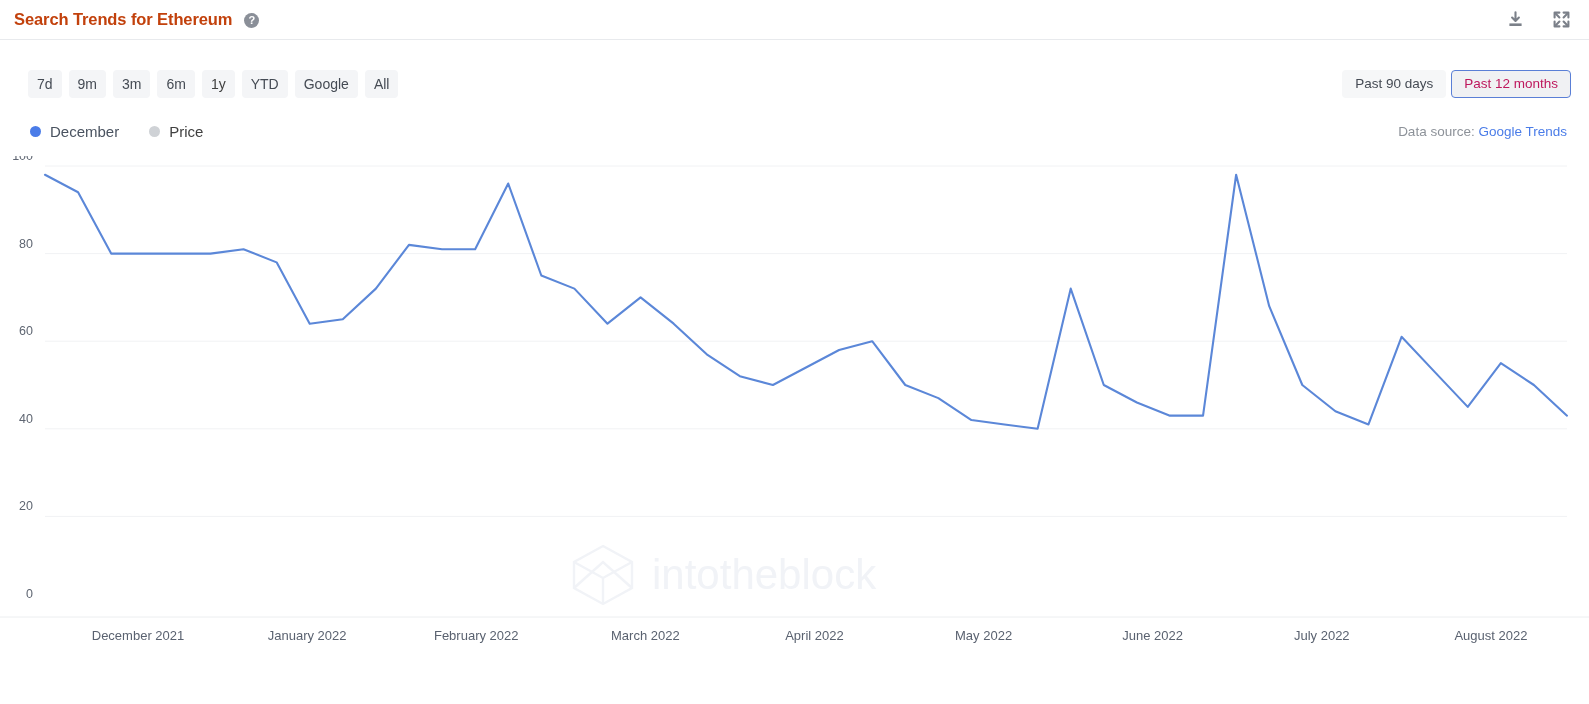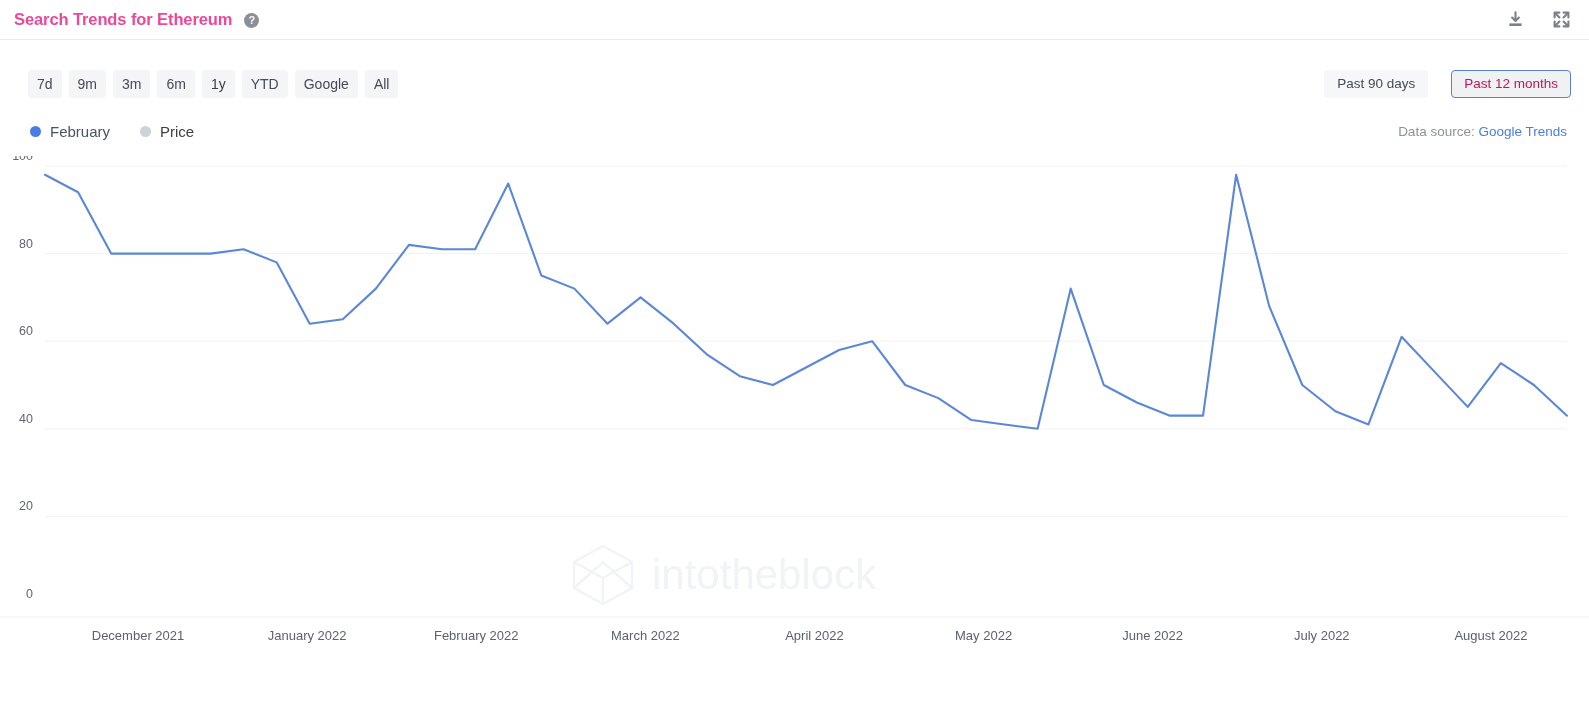--- a/index.html
+++ b/index.html
@@ -23,21 +23,21 @@
     position: relative;
     height: 40px;
     border-bottom: 1px solid #e8eaed;
     display: flex;
     align-items: center;
     padding: 0 18px 0 14px;
   }
   .header-title {
     font-size: 16.5px;
     font-weight: bold;
-    color: #ec4899;
+    color: #c2410c;
     letter-spacing: -0.1px;
     white-space: nowrap;
   }
   .help-icon {
     width: 15px; height: 15px;
     margin-left: 12px;
     border-radius: 50%;
     background: #8a8f98;
     color: #fff;
     font-size: 11px;
@@ -81,21 +81,21 @@
     font-size: 14px;
     line-height: 28px;
     cursor: pointer;
     white-space: nowrap;
   }
   .range-btn.disabled {
     color: #404040;
     cursor: default;
   }
   .controls-spacer { flex: 1 1 auto; }
-  .period-group { display: flex; align-items: flex-start; gap: 23px; }
+  .period-group { display: flex; align-items: flex-start; gap: 5px; }
   .period-btn {
     height: 28px;
     padding: 0 12px;
     border: 1px solid transparent;
     border-radius: 4px;
     background: #f6f7f8;
     color: #454b54;
     font-family: "Liberation Sans", sans-serif;
     font-size: 13.5px;
     line-height: 26px;
@@ -213,21 +213,21 @@
     <div class="period-group">
         <button class="period-btn">Past 90 days</button>
         <button class="period-btn active">Past 12 months</button>
       </div>
   </div>
 
   <div class="legend-row">
     <div class="legend-items">
         <div class="legend-item">
           <span class="legend-dot" style="background: rgb(74, 124, 232);"></span>
-          <span class="legend-label">February</span>
+          <span class="legend-label">December</span>
         </div>
         <div class="legend-item inactive">
           <span class="legend-dot" style="background: rgb(207, 210, 214);"></span>
           <span class="legend-label">Price</span>
         </div>
       </div>
     <div class="legend-spacer"></div>
     <div class="data-source">
       <span>Data source:</span>
       <a>Google Trends</a>

